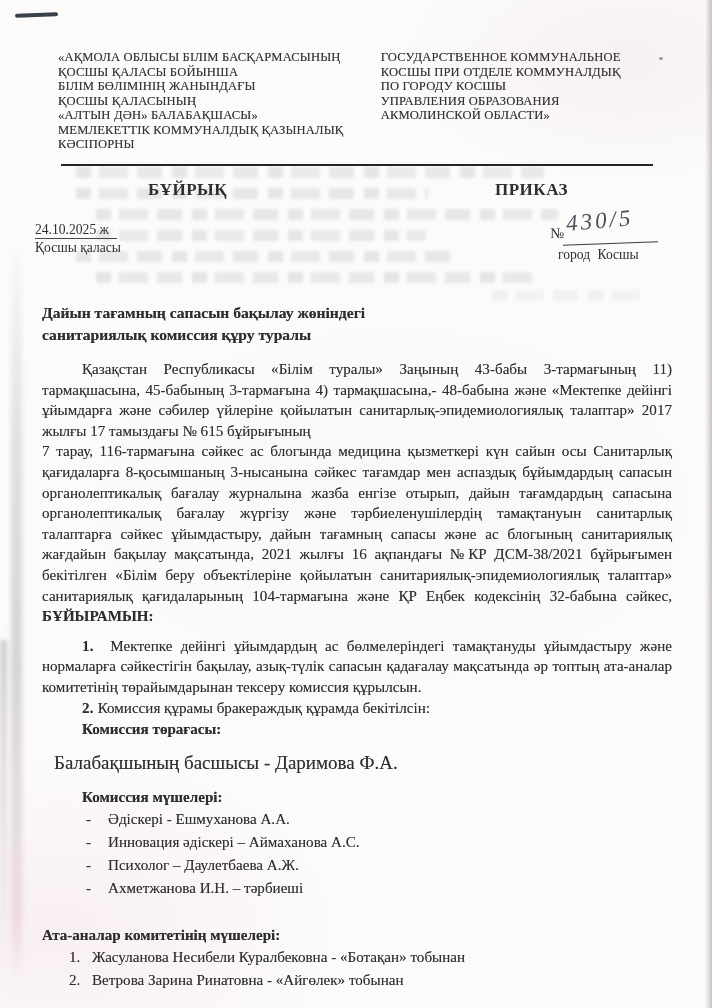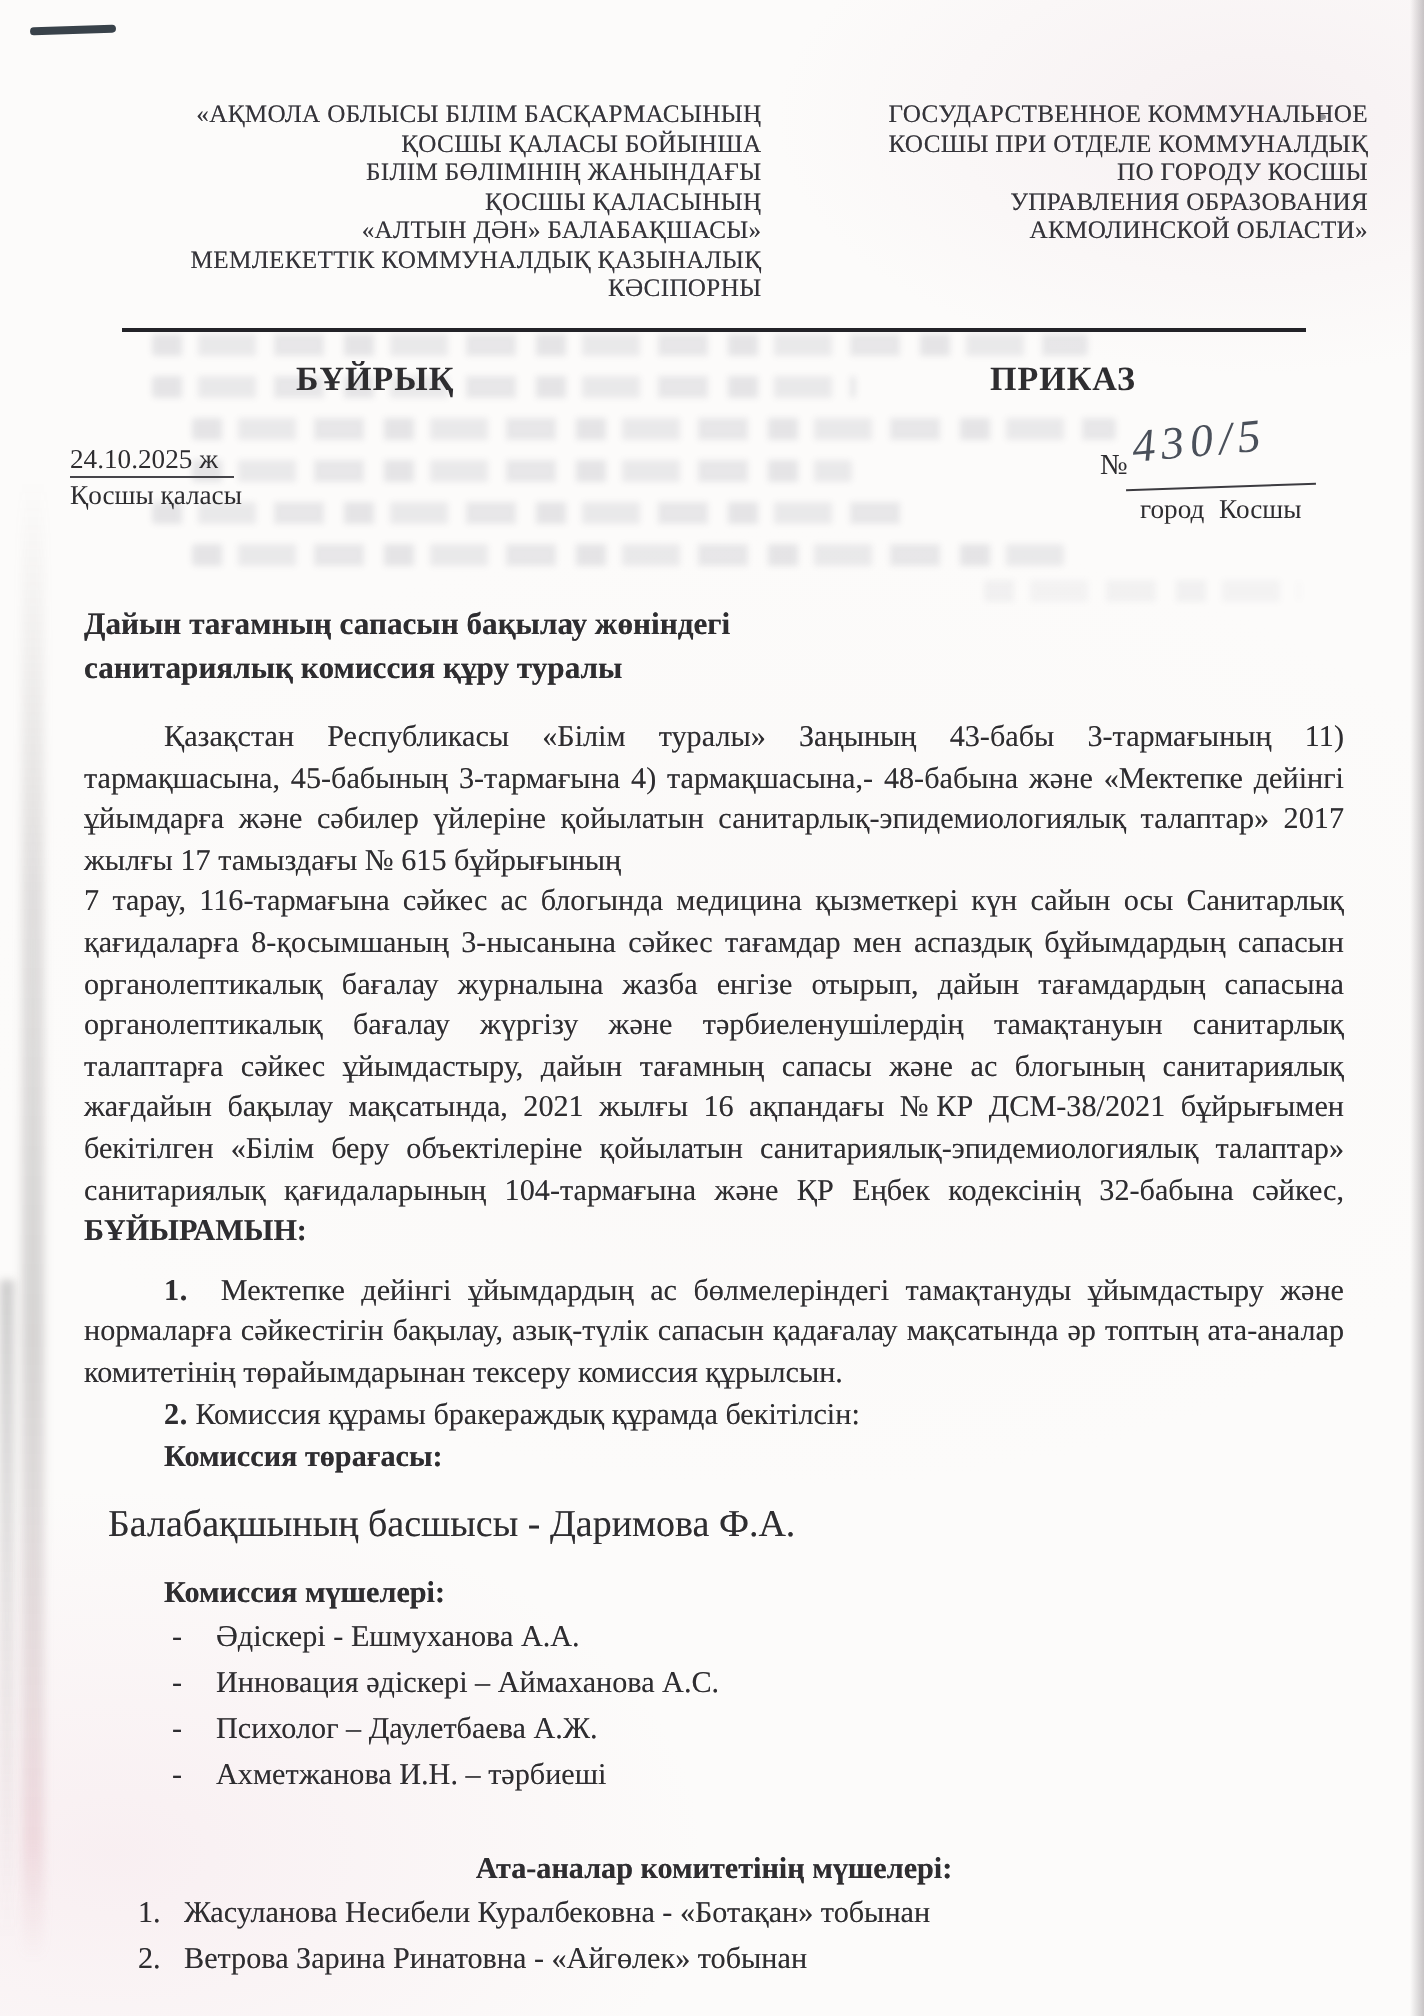--- a/index.html
+++ b/index.html
@@ -27,53 +27,53 @@
     background:linear-gradient(90deg,rgba(150,144,147,0),rgba(148,142,146,.5));}
   .speck{width:4px;height:3px;border-radius:50%;background:rgba(90,90,95,.6);}
   .ghost{height:11px;filter:blur(1.7px);opacity:.45;border-radius:2px;
     background:repeating-linear-gradient(90deg,
       rgba(120,122,138,.38) 0 15px, rgba(120,122,138,0) 15px 23px,
       rgba(120,122,138,.30) 23px 52px, rgba(120,122,138,0) 52px 61px,
       rgba(120,122,138,.34) 61px 86px, rgba(120,122,138,0) 86px 96px);}
   
   .doc{position:relative;padding:50px 40px 0 42px;}
   .letterhead{display:flex;justify-content:space-between;}
-  .lh-col{font-size:12.6px;line-height:14.5px;text-align:right;letter-spacing:.15px;color:#35343a;
+  .lh-col{font-size:12.6px;line-height:14.5px;text-align:left;letter-spacing:.15px;color:#35343a;
     text-shadow:0 0 .3px rgba(50,50,55,.5);}
   .lh-left{width:332px;margin-left:16px;}
   .lh-right{width:312px;margin-right:-12px;}
   .rule{height:2.6px;background:#232328;width:592px;margin:12px 0 0 19px;border:0;}
   .order-row{display:flex;margin-top:14px;font-weight:bold;font-size:17px;letter-spacing:.5px;}
   .order-kk{margin-left:106px;}
   .order-ru{margin-left:auto;margin-right:104px;}
   .meta-row{display:flex;margin-top:16px;align-items:center;}
   .meta-left{margin-left:-7px;font-size:13.6px;line-height:18px;}
   .date{border-bottom:1.2px solid #46454a;padding-right:8px;padding-bottom:1px;}
   .meta-right{margin-left:auto;position:relative;width:122px;height:46px;}
   .num-sign{position:absolute;left:0;top:9px;font-size:14.5px;}
   .handwriting{position:absolute;left:16px;top:-8px;font-size:23px;font-style:italic;
     color:#4a505a;letter-spacing:3px;transform:rotate(-5deg);white-space:nowrap;}
   .num-line{position:absolute;left:13px;top:27px;width:95px;border-bottom:1.6px solid #3c3b40;transform:rotate(-2deg);}
-  .city-ru{position:absolute;left:20px;top:31px;font-size:13.6px;word-spacing:4px;}
+  .city-ru{position:absolute;left:8px;top:31px;font-size:13.6px;word-spacing:4px;}
   .title{margin:40px 0 0 0;font-size:15.6px;font-weight:bold;line-height:22px;width:500px;
     text-shadow:0 0 .3px rgba(40,40,45,.6);}
   .para{margin:0;font-size:15.1px;line-height:20.6px;text-align:justify;
     text-shadow:0 0 .25px rgba(46,45,48,.45);}
   .p1{margin-top:13px;text-indent:40px;}
   .item{text-indent:40px;}
   .item-1{margin-top:9px;}
   .item-2{margin-top:0;}
   .item b{letter-spacing:.3px;}
   .subhead{margin:0;font-size:15.1px;line-height:22px;font-weight:bold;text-indent:40px;
     text-shadow:0 0 .3px rgba(40,40,45,.6);}
   .chair-line{margin:12px;font-size:19px;line-height:22px;text-shadow:0 0 .25px rgba(46,45,48,.45);}
   .dash-row{display:flex;font-size:15.1px;line-height:22.8px;padding-left:44px;
     text-shadow:0 0 .25px rgba(46,45,48,.45);}
   .dash-row .dash{width:22px;}
-  .parents-head{margin-top:25px;text-indent:0;text-align:center;}
+  .parents-head{margin-top:25px;text-indent:0;}
   .num-row{display:flex;font-size:15.1px;line-height:22.5px;padding-left:27px;
     text-shadow:0 0 .25px rgba(46,45,48,.45);}
   .num-row .n{width:23px;}
 </style>
 </head>
 <body>
 
 <div class="page">
 
   <div class="artifact top-dash"></div>

